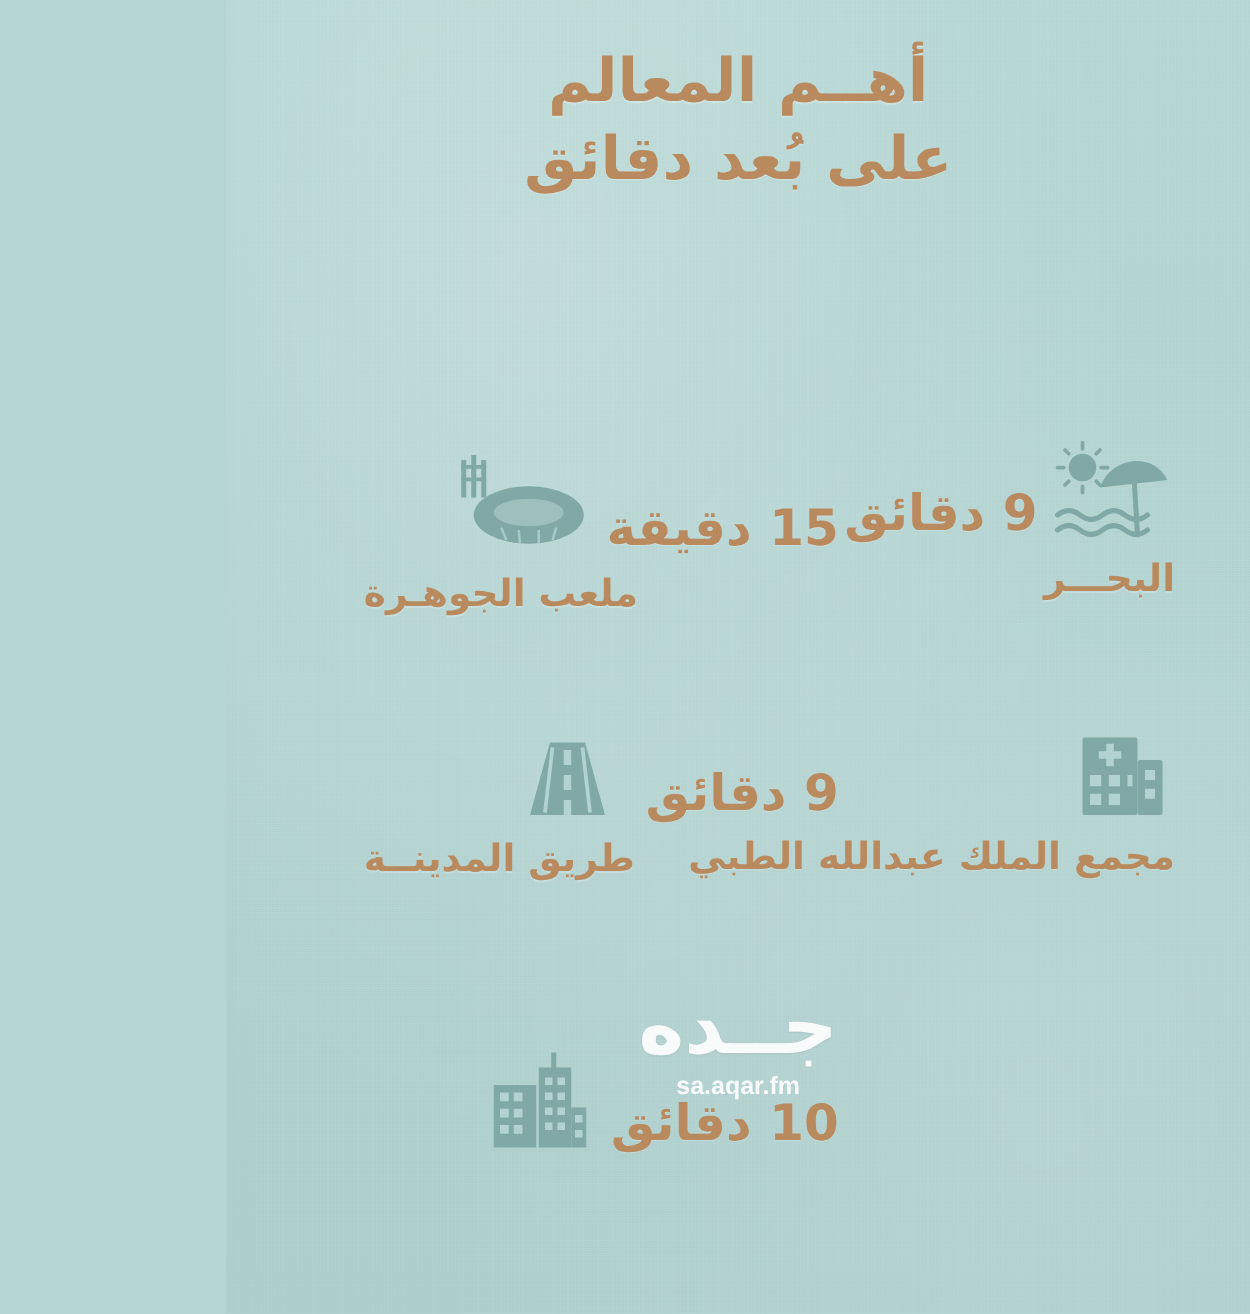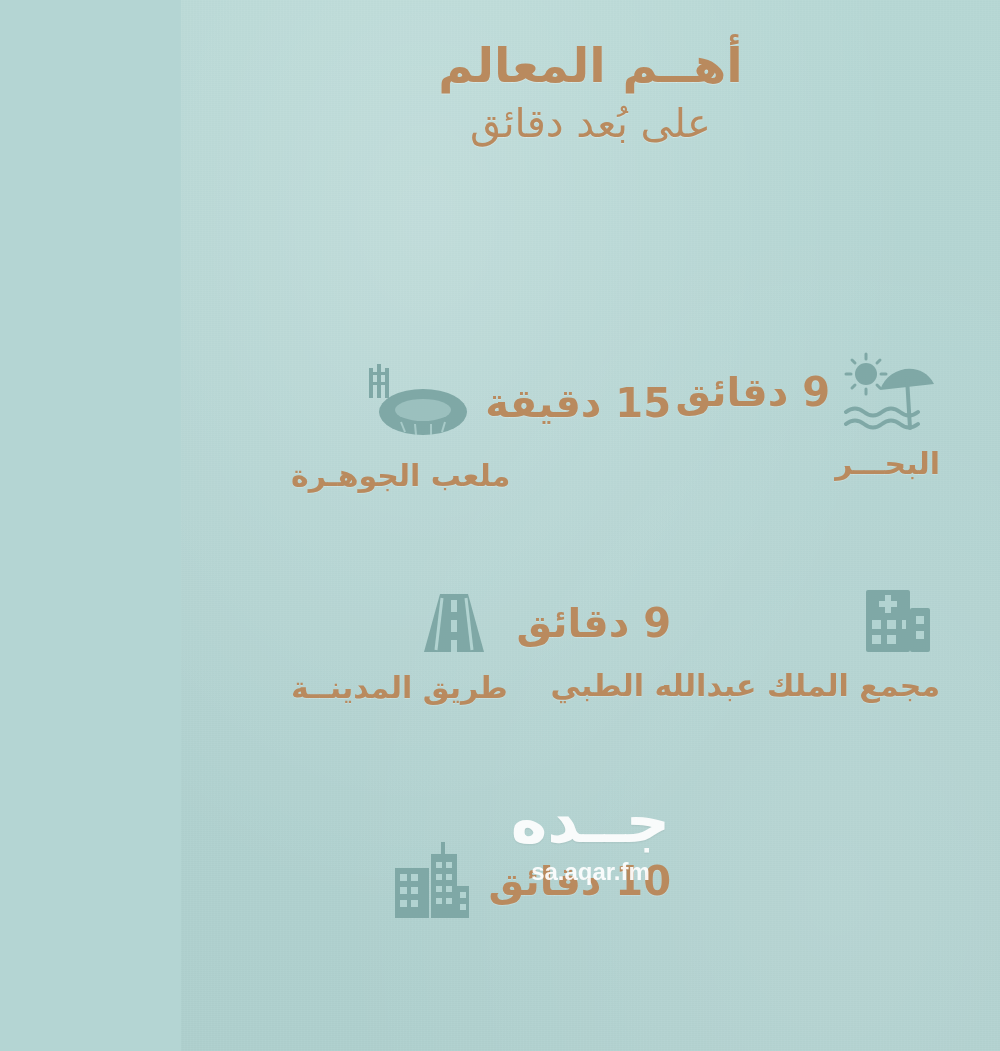--- a/index.html
+++ b/index.html
@@ -45,42 +45,42 @@
     color: #b98a5e;
   }
   .headline .line1 {
     font-size: 48px;
     font-weight: 700;
     letter-spacing: 1px;
     line-height: 1.15;
     text-shadow: 0 1px 0 rgba(255,255,255,0.25);
   }
   .headline .line2 {
-    font-size: 40px;
-    font-weight: 400;
+    font-size: 48px;
+    font-weight: 700;
     margin-top: 6px;
     line-height: 1.2;
     text-shadow: 0 1px 0 rgba(255,255,255,0.25);
   }
 
   .grid {
     position: absolute;
     top: 330px;
     left: 0;
     right: 0;
     bottom: 0;
   }
 
   .item {
     position: absolute;
     color: #b98a5e;
   }
   .item .row {
     display: flex;
-    align-items: center;
+    align-items: flex-end;
     justify-content: flex-start;
     gap: 14px;
   }
   .item .mins {
     font-size: 40px;
     font-weight: 700;
     white-space: nowrap;
     direction: rtl;
     text-shadow: 0 1px 0 rgba(255,255,255,0.2);
   }
@@ -124,21 +124,21 @@
     pointer-events: none;
   }
   .watermark .wm-logo {
     font-size: 62px;
     font-weight: 700;
     letter-spacing: 2px;
     line-height: 1;
     text-shadow: 0 1px 2px rgba(0,0,0,0.08);
   }
   .watermark .wm-url {
-    font-size: 24px;
+    font-size: 20px;
     font-weight: 700;
     margin-top: 6px;
     direction: ltr;
     font-family: "Liberation Sans", sans-serif;
   }
 </style>
 </head>
 <body>
 
 <div class="poster">

